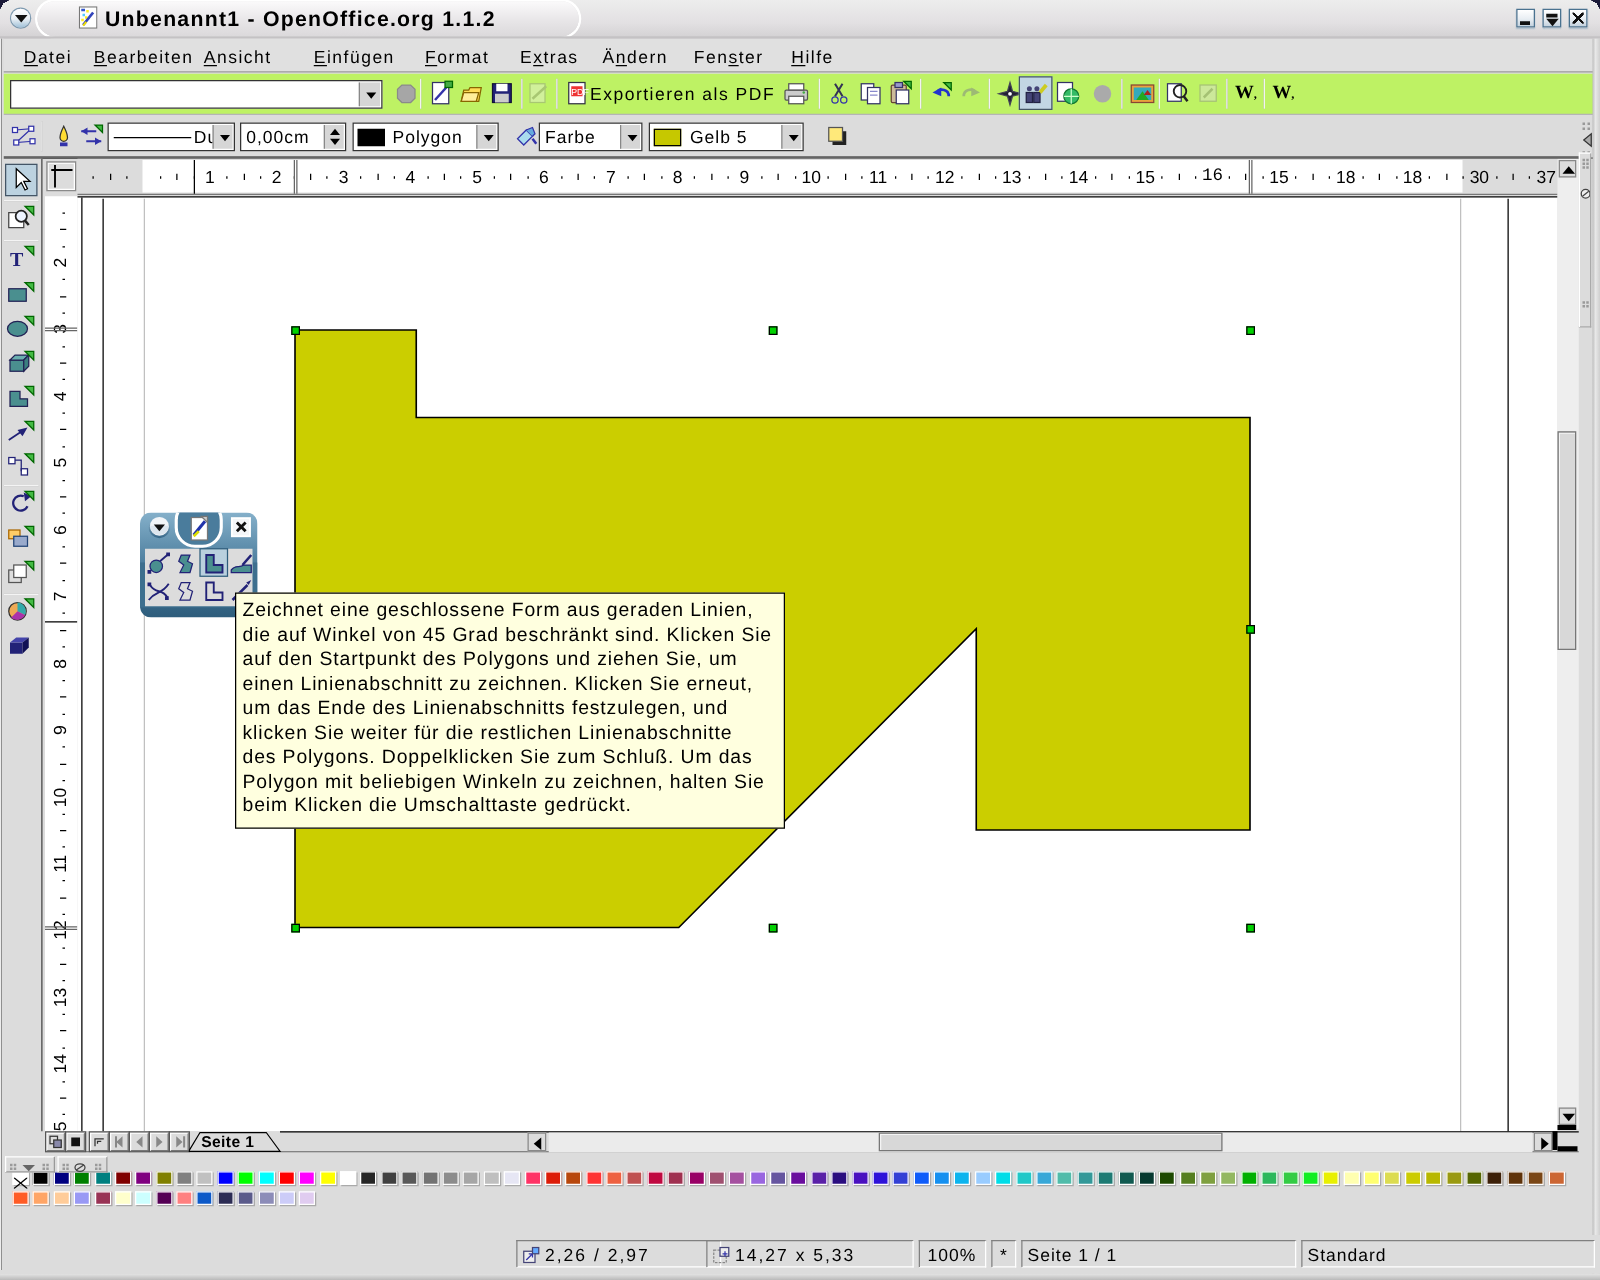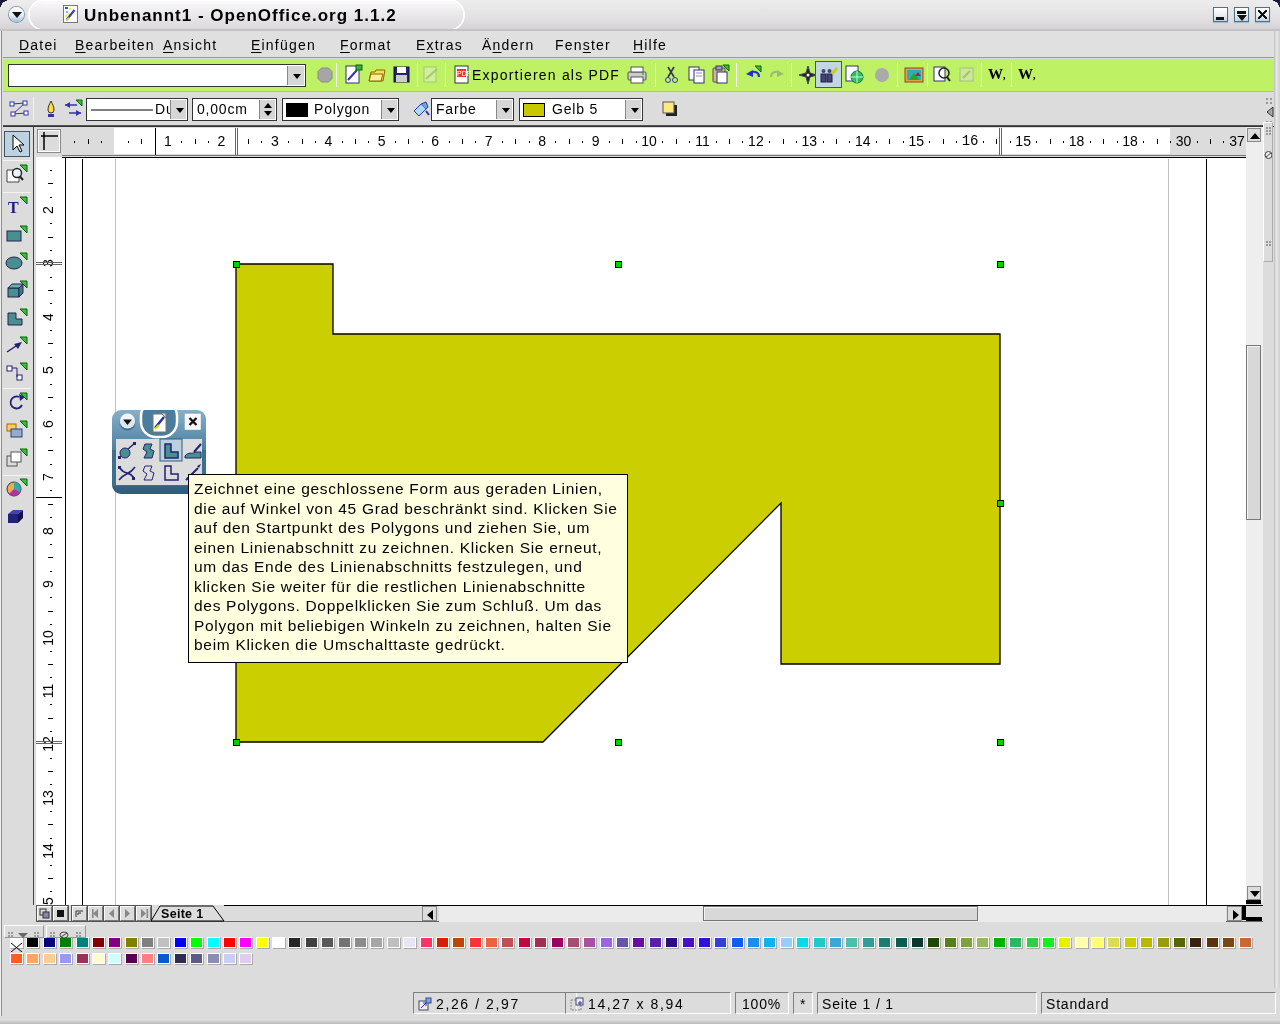--- a/index.html
+++ b/index.html
@@ -857,21 +857,21 @@
         <rect x="8" y="1" width="5" height="5" fill="#6af" stroke="#447"></rect>
       </svg>
       <span class="t" style="left:22px; letter-spacing:1.6px;">2,26 / 2,97</span>
     </div>
 <div class="sfield" style="left:565px; width:166px;">
       <svg style="position:absolute;left:4px;top:4px" width="14" height="14">
         <rect x="1" y="3" width="10" height="10" fill="none" stroke="#888" stroke-dasharray="2,1"></rect>
         <rect x="6" y="1" width="7" height="7" fill="#eee" stroke="#447"></rect>
         <path d="M8 6 h4 M10 4 v4" stroke="#33a"></path>
       </svg>
-      <span class="t" style="left:22px; letter-spacing:1.6px;">14,27 x 8,94</span>
+      <span class="t" style="left:22px; letter-spacing:1.6px;">14,27 x 5,33</span>
     </div>
 <div class="sfield" style="left:735px; width:54px;">
       <span class="t" style="left:6px">100%</span>
     </div>
 <div class="sfield" style="left:793px; width:20px;">
       <span class="t" style="left:6px">*</span>
     </div>
 <div class="sfield" style="left:817px; width:220px;">
       <span class="t">Seite 1 / 1</span>
     </div>

